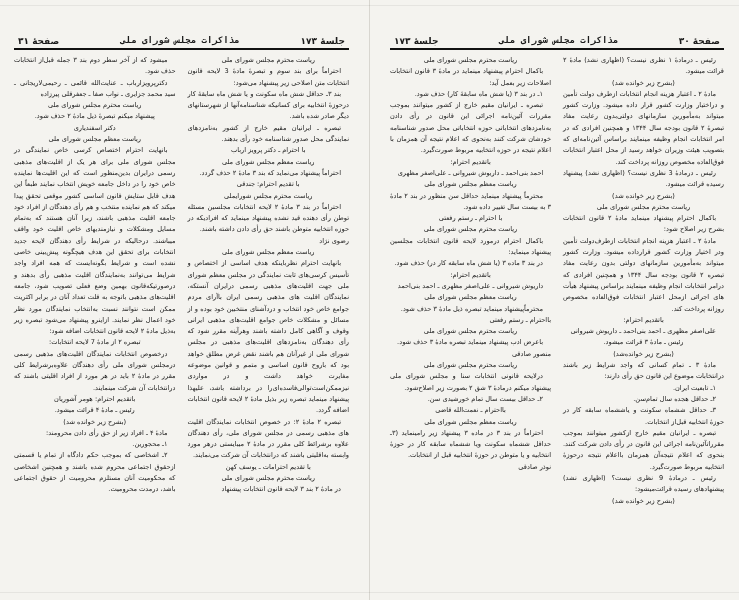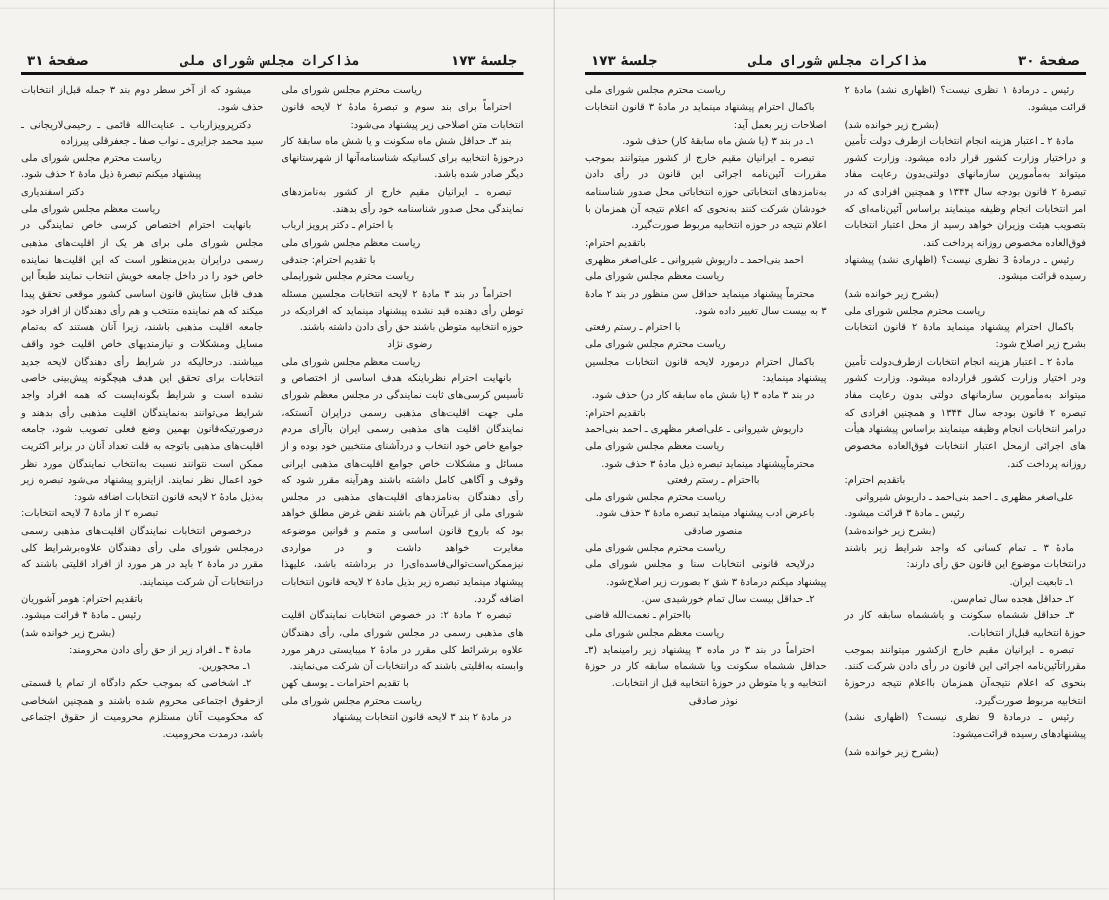--- a/index.html
+++ b/index.html
@@ -23,45 +23,46 @@
     border-bottom:2px solid #111;
     height:12px;
   }
   .running-head .mid { font-size:9px;font-family:Liberation Mono, monospace; }
   .cols { display:flex; flex-direction:row-reverse; gap:12px; margin-top:5px; }
   .col {
     width:calc(50% - 6px); direction:rtl; text-align:justify;
     font-size:6.6px; line-height:11.3px;
   }
   .col p { margin:0; }
-  .center { text-align:left; }
+  .center { text-align:center; }
   .indent { text-indent:8px; }
   .bold { font-weight:normal; }
-  .sig { text-align:center; padding-left:10px; }
+  .sig { text-align:right; padding-left:10px; }
   .scanline { position:absolute; left:0; right:0; height:1px; background:rgba(0,0,0,0.06); }
 </style>
 </head>
 <body>
 
 <div class="spread">
 
   <div class="page left">
     <div class="running-head">
       <span>جلسهٔ ۱۷۳</span>
       <span class="mid">مذاکرات مجلس شورای ملی</span>
       <span>صفحهٔ ۳۱</span>
     </div>
     <div class="cols">
       <div class="col">
           <p class="center">ریاست محترم مجلس شورای ملی</p>
-          <p class="indent">احتراماً برای بند سوم و تبصرهٔ مادهٔ ۲ لایحه قانون انتخابات متن اصلاحی زیر پیشنهاد می‌شود:</p>
+          <p class="indent">احتراماً برای بند سوم و تبصرهٔ مادهٔ 3 لایحه قانون انتخابات متن اصلاحی زیر پیشنهاد می‌شود:</p>
           <p class="indent">بند ۳ـ حداقل شش ماه سکونت و یا شش ماه سابقهٔ کار درحوزهٔ انتخابیه برای کسانیکه شناسنامه‌آنها از شهرستانهای دیگر صادر شده باشد.</p>
           <p class="indent">تبصره ـ ایرانیان مقیم خارج از کشور به‌نامزدهای نمایندگی محل صدور شناسنامه خود رأی بدهند.</p>
           <p class="center">با احترام ـ دکتر پرویز ارباب</p>
           <p class="center">ریاست معظم مجلس شورای ملی</p>
+          <p class="indent">احتراماً پیشنهاد می‌نماید که بند ۳ مادهٔ ۲ حذف گردد.</p>
           <p class="center">با تقدیم احترام: جندقی</p>
           <p class="center">ریاست محترم مجلس شورایملی</p>
           <p class="indent">احتراماً در بند ۳ مادهٔ ۲ لایحه انتخابات مجلسین مسئله توطن رأی دهنده قید نشده پیشنهاد مینماید که افرادیکه در حوزه انتخابیه متوطن باشند حق رأی دادن داشته باشند.</p>
           <p class="sig">رضوی نژاد</p>
           <p class="center">ریاست معظم مجلس شورای ملی</p>
           <p class="indent">بانهایت احترام نظرباینکه هدف اساسی از اختصاص و تأسیس کرسی‌های ثابت نمایندگی در مجلس معظم شورای ملی جهت اقلیت‌های مذهبی رسمی درایران آنستکه، نمایندگان اقلیت های مذهبی رسمی ایران باآرای مردم جوامع خاص خود انتخاب و دردآشنای منتخبین خود بوده و از مسائل و مشکلات خاص جوامع اقلیت‌های مذهبی ایرانی وقوف و آگاهی کامل داشته باشند وهرآینه مقرر شود که رأی دهندگان به‌نامزدهای اقلیت‌های مذهبی در مجلس شورای ملی از غیرآنان هم باشند نقض غرض مطلق خواهد بود که باروح قانون اساسی و متمم و قوانین موضوعه مغایرت خواهد داشت و در مواردی نیزممکن‌است‌توالی‌فاسده‌ای‌را در برداشته باشد، علیهذا پیشنهاد مینماید تبصره زیر بذیل مادهٔ ۲ لایحه قانون انتخابات اضافه گردد.</p>
           <p class="indent">تبصره ۲ مادهٔ ۲: در خصوص انتخابات نمایندگان اقلیت های مذهبی رسمی در مجلس شورای ملی، رأی دهندگان علاوه برشرائط کلی مقرر در مادهٔ ۲ میبایستی درهر مورد وابسته به‌اقلیتی باشند که درانتخابات آن شرکت می‌نمایند.</p>
           <p class="center">با تقدیم احترامات ـ یوسف کهن</p>
           <p class="center">ریاست محترم مجلس شورای ملی</p>
           <p class="indent">در مادهٔ ۲ بند ۳ لایحه قانون انتخابات پیشنهاد</p>

